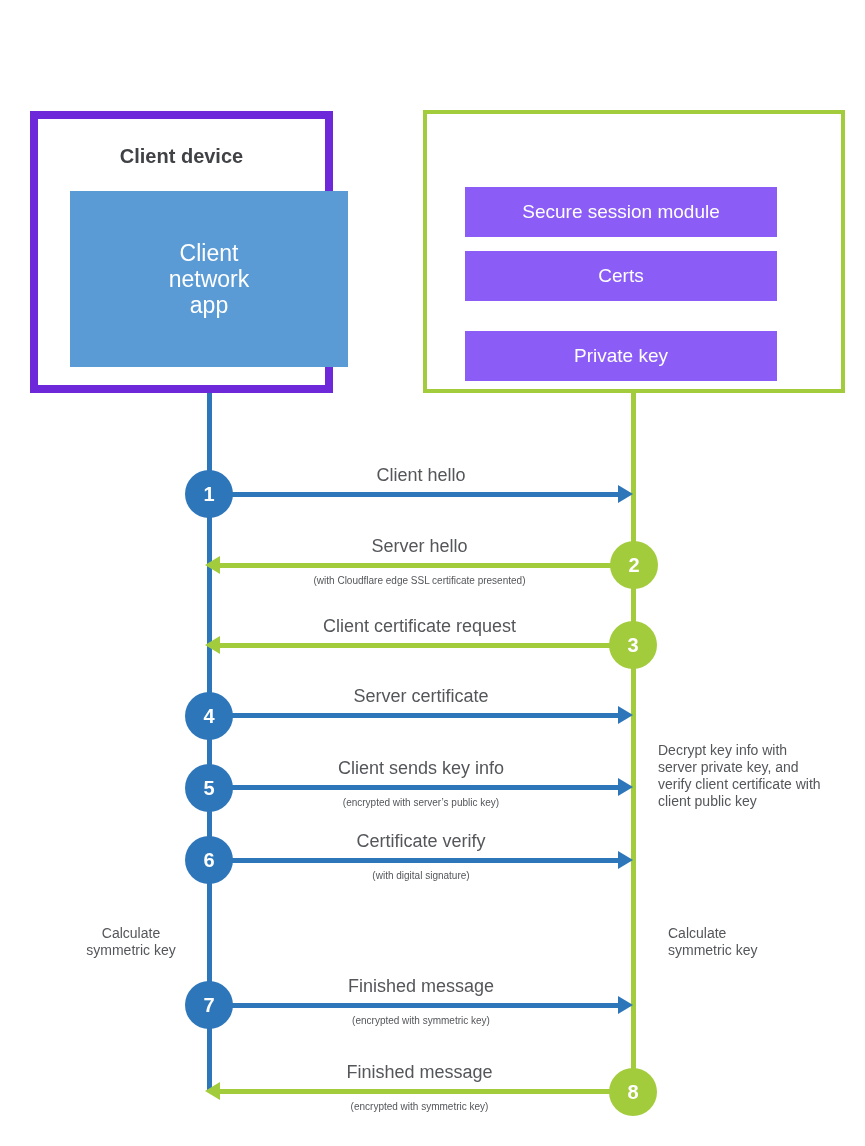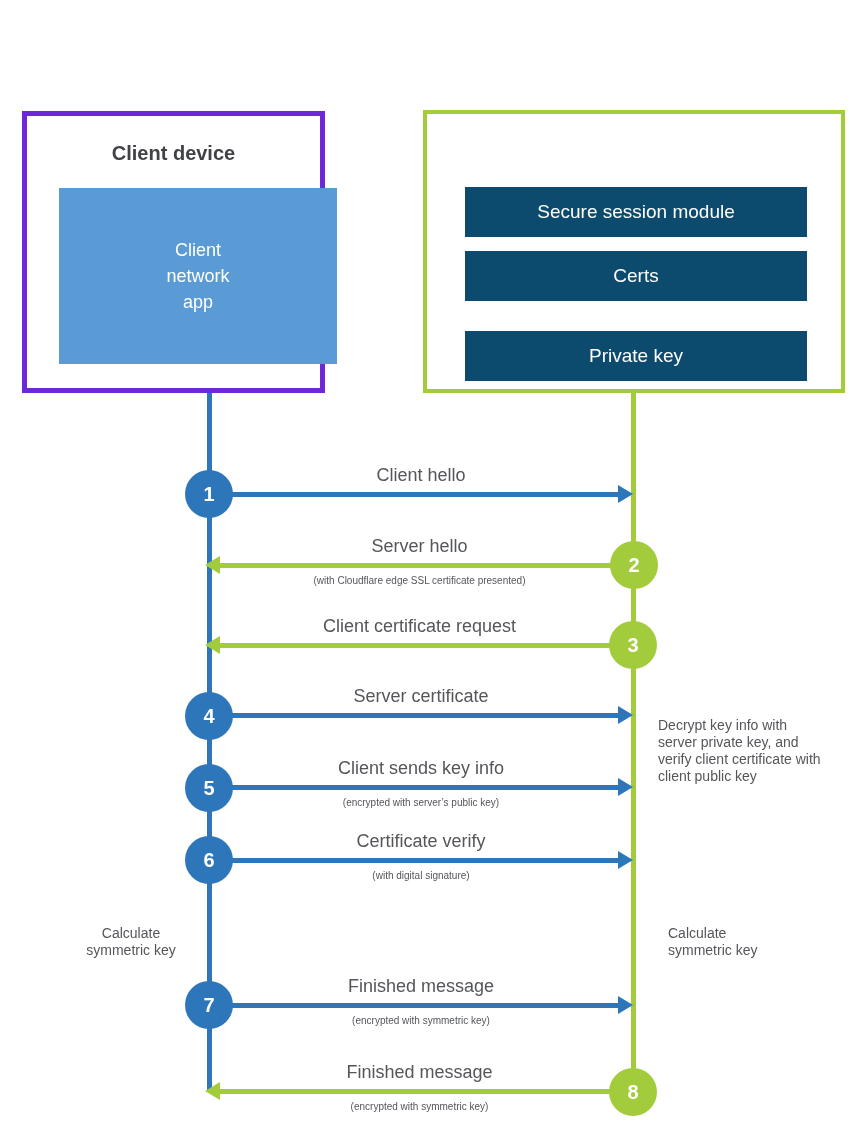--- a/index.html
+++ b/index.html
@@ -2,29 +2,29 @@
 <html><head>
 <meta charset="utf-8">
 <style>
   * { margin:0; padding:0; box-sizing:border-box; }
   body { background:#fff; font-family:"Liberation Sans", sans-serif; }
   .canvas { position:relative; width:865px; height:1146px; background:#ffffff; overflow:hidden; }
 
   .page-title { position:absolute; left:30px; top:16px; font-size:29px; font-weight:300; color:#53565a; }
 
   .entity-box { position:absolute; background:#fff; }
-  .client-box { left:22px; top:111px; width:303px; height:282px; border:5px solid #6d28d9; }
+  .client-box { left:30px; top:111px; width:303px; height:282px; border:8px solid #6d28d9; }
   .server-box { left:423px; top:110px; width:422px; height:283px; border:4px solid #a3cc3d; }
   .entity-heading { text-align:center; margin-top:26px; font-size:20px; font-weight:700; color:#404246; }
 
   .app-box { position:absolute; left:32px; top:72px; width:278px; height:176px; background:#5b9bd5;
-             color:#fff; font-size:18px; line-height:26px; display:flex; align-items:center;
+             color:#fff; font-size:23px; line-height:26px; display:flex; align-items:center;
              justify-content:center; text-align:center; padding:0 92px; }
 
-  .module-bar { position:absolute; left:38px; width:342px; height:50px; background:#0c4a6e; color:#fff;
+  .module-bar { position:absolute; left:38px; width:312px; height:50px; background:#8b5cf6; color:#fff;
                 font-size:19px; display:flex; align-items:center; justify-content:center; }
   .module-1 { top:73px; } .module-2 { top:137px; } .module-3 { top:202px;margin-top:15px; }
 
   .vline { position:absolute; width:5px; }
   .vline-blue  { left:207px; top:393px; height:697px; background:#2e76ba; }
   .vline-green { left:631px; top:393px; height:699px; background:#a3cc3d; }
 
   .msg { position:absolute; height:0; }
   .msg.right { left:209px; width:424px; }
   .msg.left  { left:205px; width:429px; }
@@ -43,21 +43,21 @@
                font-size:18px; color:#54565a; }
   .msg-sub { position:absolute; left:0; right:0; top:10px; text-align:center;
              font-size:10px; color:#54565a; }
 
   .step { position:absolute; width:48px; height:48px; border-radius:50%; color:#fff; font-size:20px;
           font-weight:700; display:flex; align-items:center; justify-content:center; }
   .step.blue  { background:#2e76ba; }
   .step.green { background:#a3cc3d; }
 
   .note { position:absolute; font-size:14px; line-height:17px; color:#54565a; }
-  .note-decrypt { left:658px; top:717px; width:168px; }
+  .note-decrypt { left:658px; top:742px; width:168px; }
   .note-calc-left { left:80px; top:925px; width:102px; text-align:center; }
   .note-calc-right { left:668px; top:925px; width:102px; text-align:left; }
 </style>
 </head>
 <body>
 
 <div class="canvas">
 
 
   <div class="entity-box client-box">

